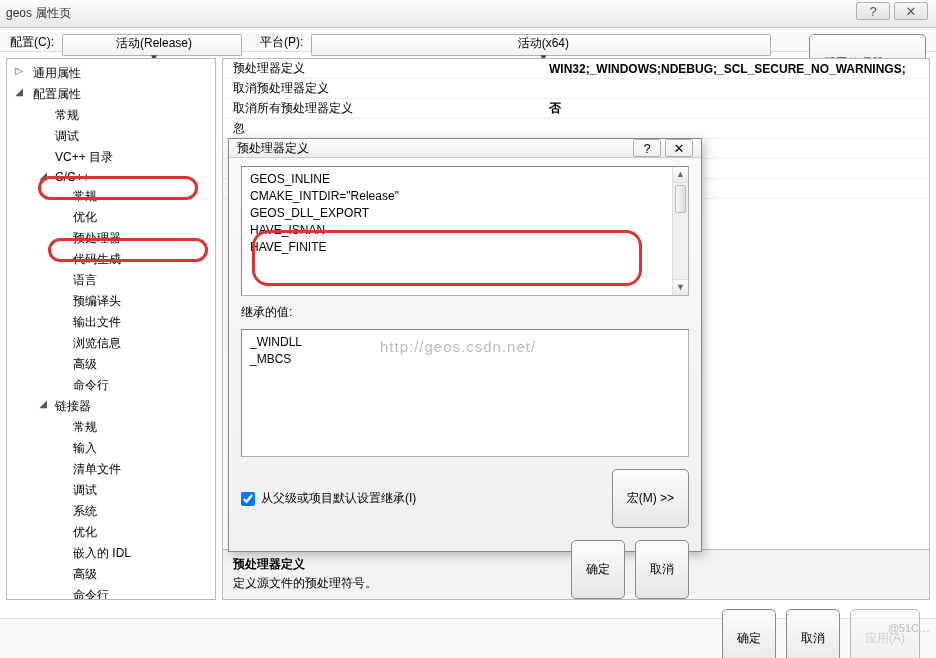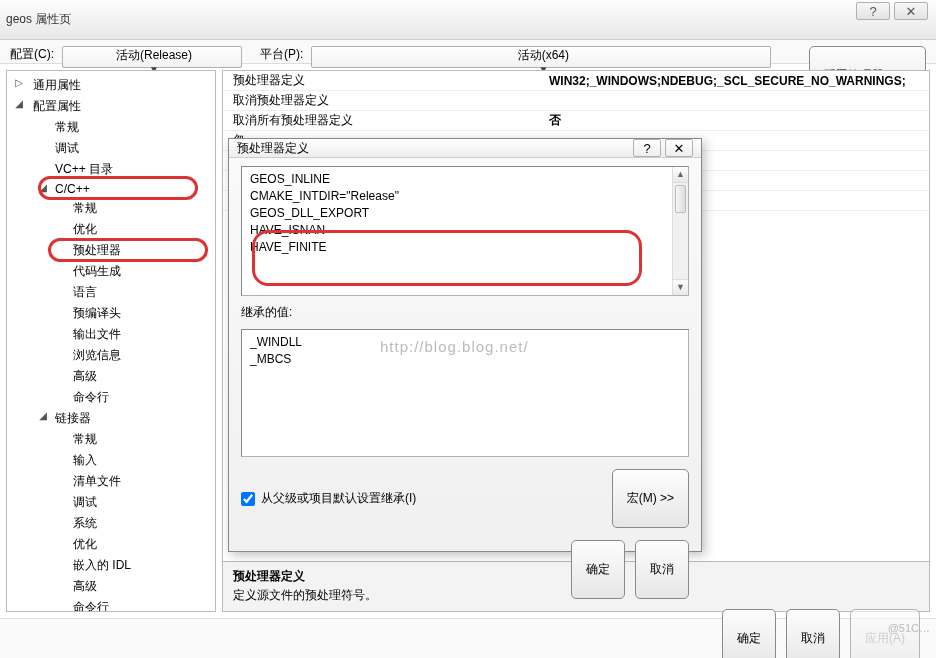--- a/index.html
+++ b/index.html
@@ -1,18 +1,18 @@
 <!DOCTYPE html>
 <html><head>
 <meta charset="utf-8">
 <style>
 * { box-sizing: border-box; margin: 0; padding: 0; font-family: "Microsoft YaHei", "Segoe UI", Tahoma, sans-serif; font-size: 12px; }
 body { background: #fff; width: 936px; height: 658px; overflow: hidden; position: relative; }
 
-.titlebar { height: 40px; background: linear-gradient(#fdfdfd, #e8e8e8); border-bottom: 1px solid #ccc; display: flex; align-items: center; padding: 0 6px; position: relative; }
+.titlebar { height: 28px; background: linear-gradient(#fdfdfd, #e8e8e8); border-bottom: 1px solid #ccc; display: flex; align-items: center; padding: 0 6px; position: relative; }
 .titlebar .title { color: #333; }
 .titlebar .winbtns { position: absolute; right: 8px; top: 2px; display: flex; gap: 4px; }
 .winbtn { width: 34px; height: 18px; background: linear-gradient(#f7f7f7,#e3e3e3); border: 1px solid #b0b0b0; border-radius: 2px; display:flex; align-items:center; justify-content:center; color:#555; font-size:13px; cursor:pointer; }
 
 .toolbar { height: 24px; display: flex; align-items: flex-start; padding: 6px 10px; gap: 8px; border-bottom: 1px solid #ddd; background:#f9f9f9; }
 .toolbar label { white-space: nowrap; }
 .combo { display:flex; align-items:center; border:1px solid #b0b0b0; border-radius:2px; background: linear-gradient(#fff,#f2f2f2); height:22px; padding: 0 4px 0 8px; flex-direction: column; }
 .combo .arrow { width: 16px; text-align:center; color:#444; font-size:10px; }
 .btn { border:1px solid #8a8a8a; border-radius:5px; background: linear-gradient(#fdfdfd,#e6e6e6); padding: 20px 14px; cursor:pointer; white-space:nowrap; }
 
@@ -191,14 +191,14 @@
   <div class="popup-btnrow">
     <button class="btn">确定</button>
     <button class="btn">取消</button>
   </div>
 </div>
 
 <div class="circle-mark" style="left:38px; top:176px; width:160px; height:24px;"></div>
 <div class="circle-mark" style="left:48px; top:238px; width:160px; height:24px;"></div>
 <div class="circle-mark" style="left:252px; top:230px; width:390px; height:56px;"></div>
 
-<div class="watermark">http://blog.blog.net/</div>
+<div class="watermark">http://geos.csdn.net/</div>
 <div class="bloglogo">@51C…</div>
 
 </body></html>

